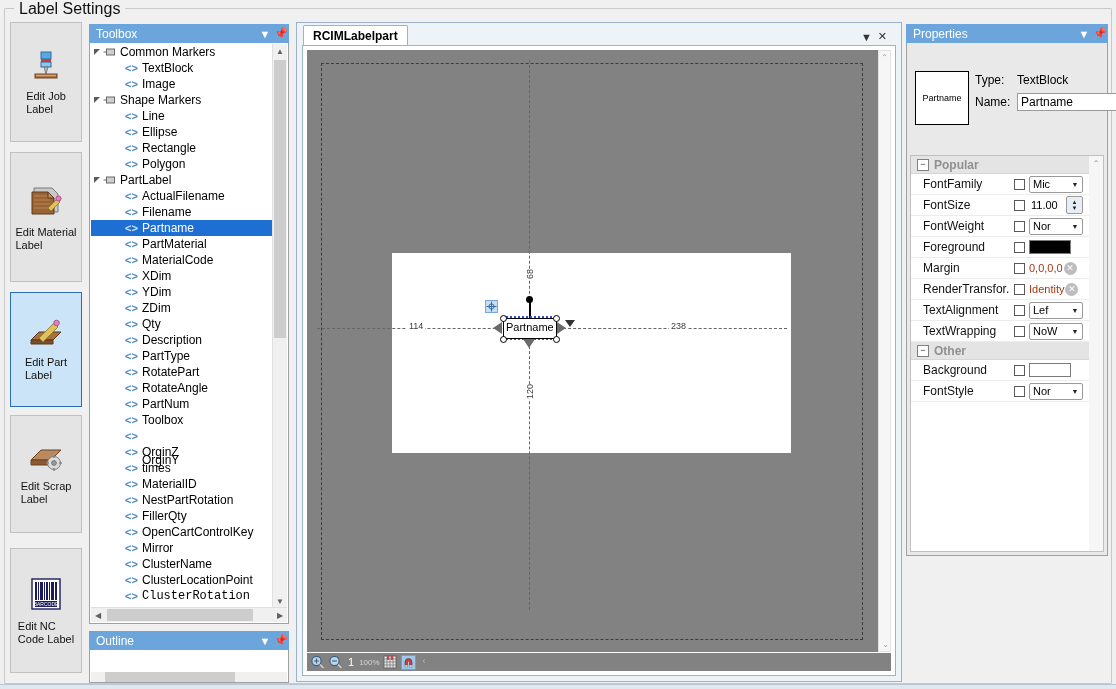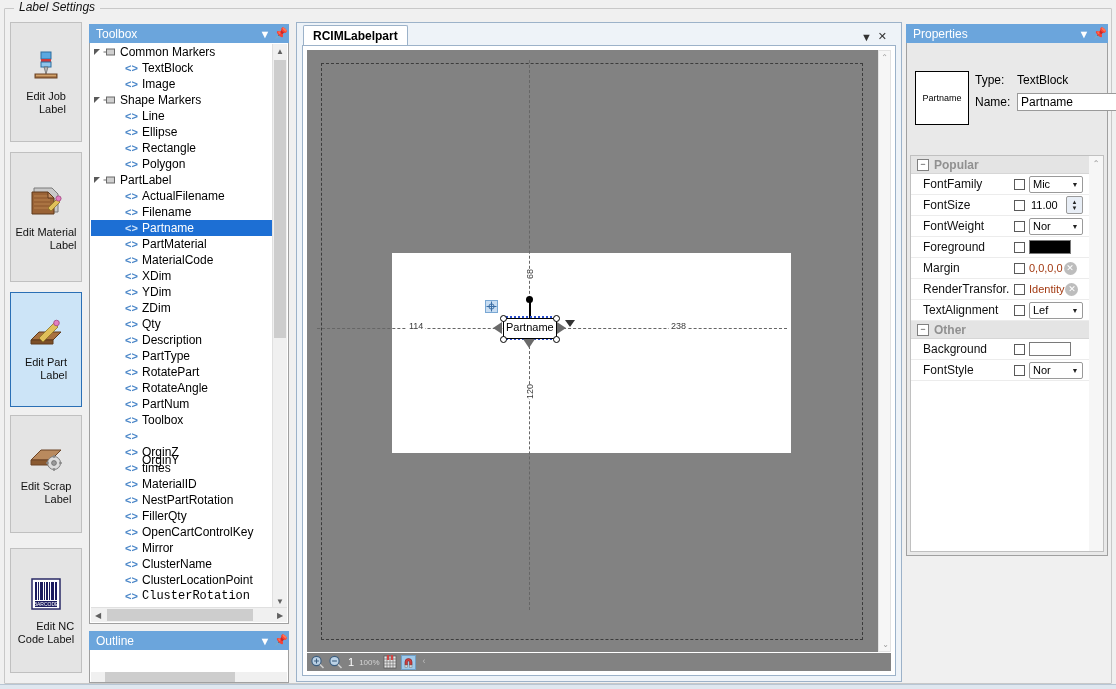--- a/index.html
+++ b/index.html
@@ -19,36 +19,35 @@
     left:4px;top:8px;width:1108px;height:676px;
     border:1px solid #c8c8c8;
     border-radius:1px;
     background:#f0f0f0;
     box-sizing:border-box;
   }
   #groupbox-legend{
     left:14px;top:0px;
     background:#f0f0f0;
     padding:0 5px;
-    font-size:12px;
+    font-size:16px;
     color:#111;
-    font-style:italic;
   }
 
   
   .sidebtn{
     width:72px;
     background:#e4e4e4;
     border:1px solid #c0c0c0;
     box-sizing:border-box;
     display:flex;
     flex-direction:column;
     align-items:center;
     justify-content:center;
-    text-align:right;
+    text-align:left;
     font-size:11px;
     line-height:13px;
     color:#111;
     cursor:pointer;
   }
   .sidebtn.sel{
     background:#cce4f7;
     border:1px solid #2a6fb5;
   }
   .sidebtn .ico{margin-bottom:5px;}
@@ -864,20 +863,32 @@
             <div class="prop-marker">
               <i></i>
             </div>
             <div class="prop-val">
               <span class="combo">
                 <span class="ct">Lef</span>
                 <span class="carat">▼</span>
               </span>
             </div>
           </div>
+          <div class="prop-row">
+            <div class="prop-name">TextWrapping</div>
+            <div class="prop-marker">
+              <i></i>
+            </div>
+            <div class="prop-val">
+              <span class="combo">
+                <span class="ct">NoW</span>
+                <span class="carat">▼</span>
+              </span>
+            </div>
+          </div>
           <div class="catrow">
             <span class="plusminus">−</span>
             <span>Other</span>
           </div>
           <div class="prop-row">
             <div class="prop-name">Background</div>
             <div class="prop-marker">
               <i></i>
             </div>
             <div class="prop-val">

